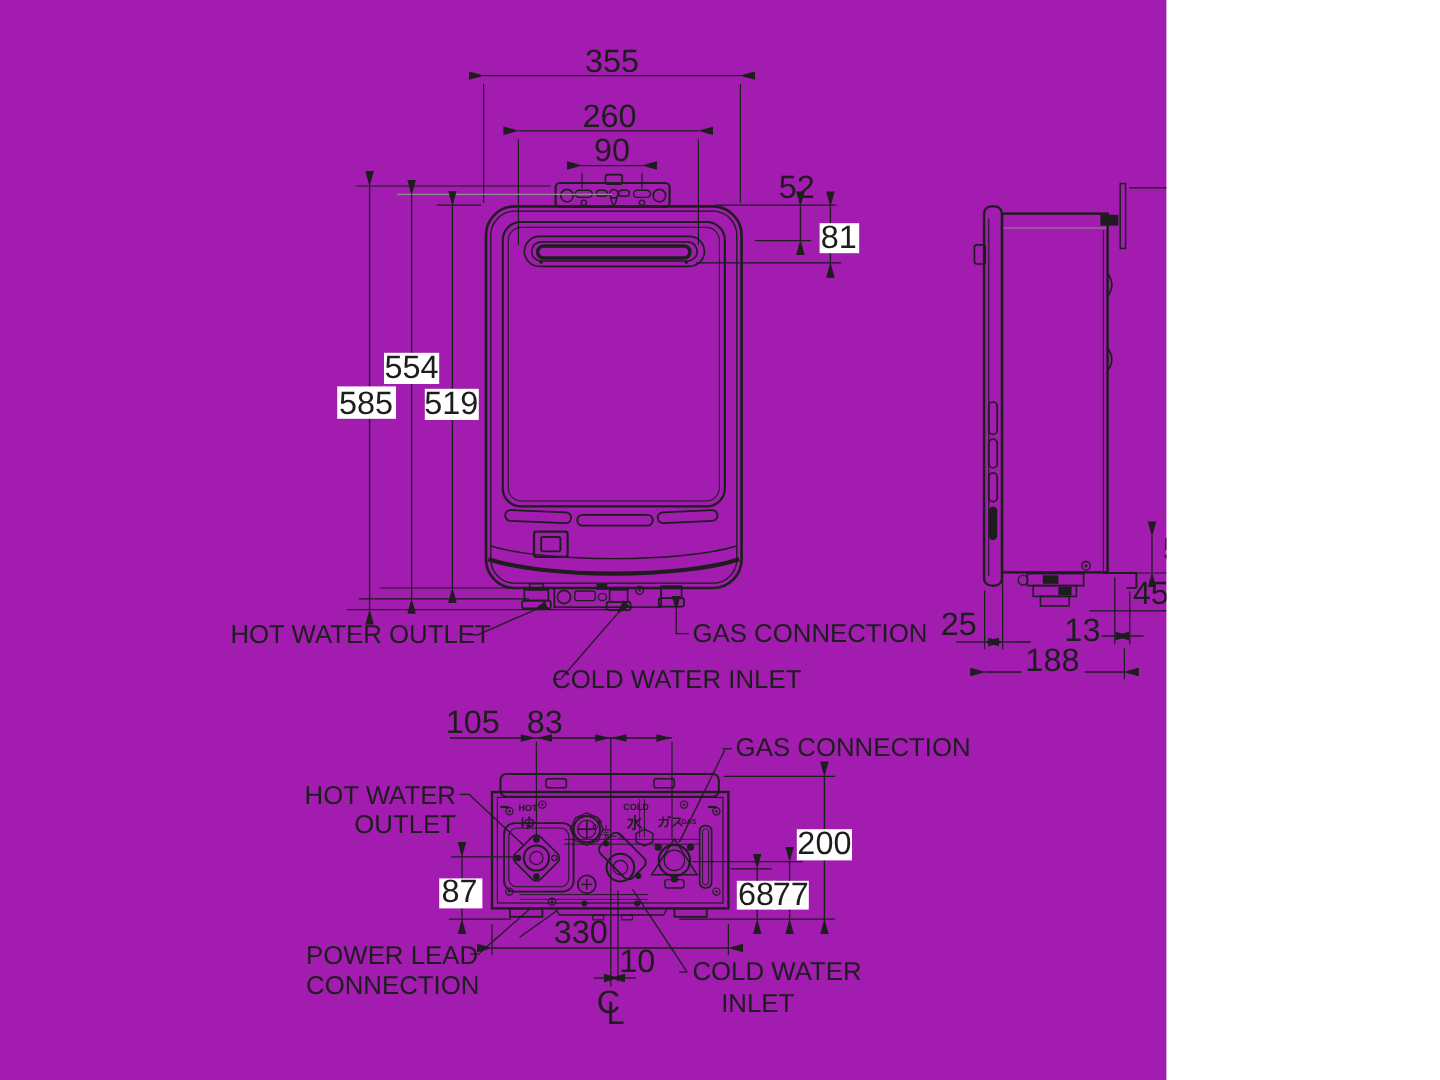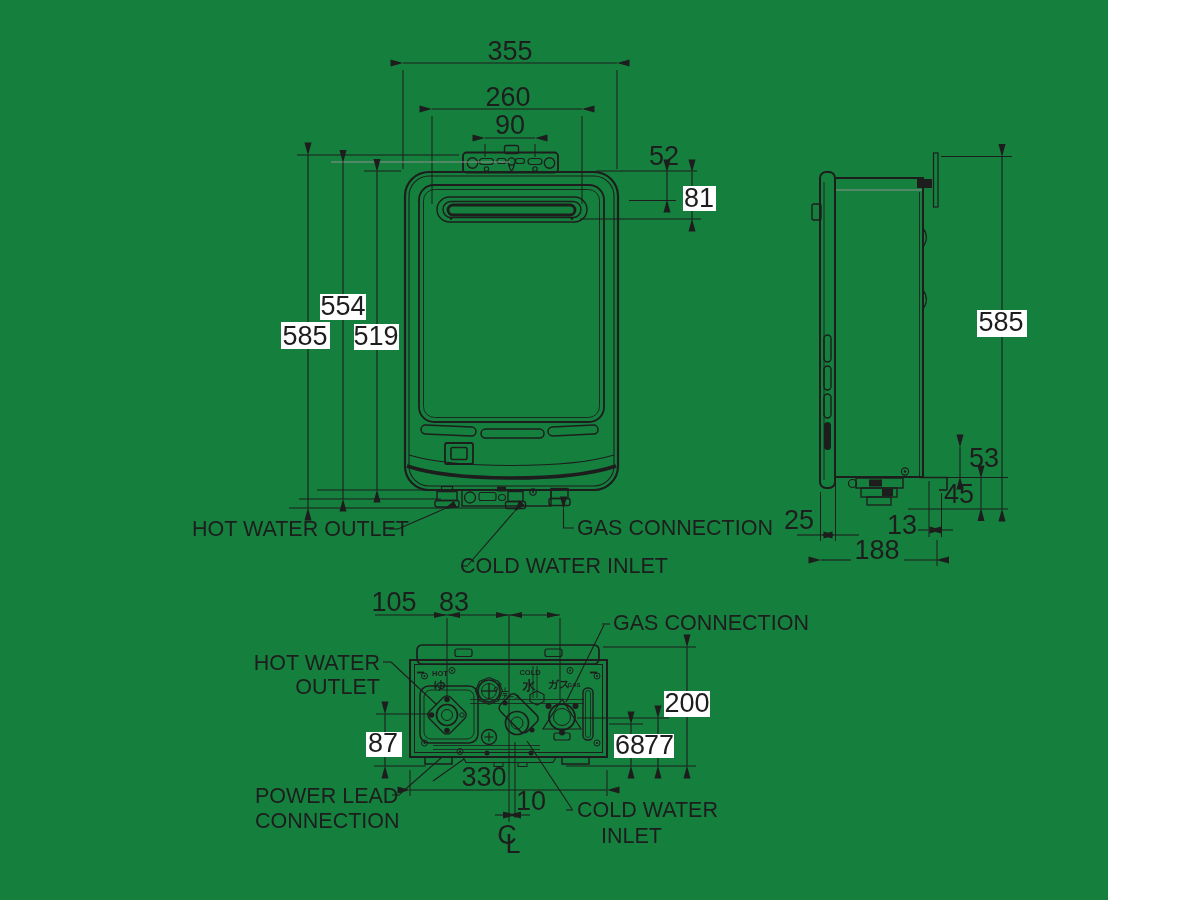--- a/index.html
+++ b/index.html
@@ -1,16 +1,16 @@
 <!DOCTYPE html>
 <html><head>
 <meta charset="utf-8">
 <style>
   html,body{margin:0;padding:0;background:#ffffff;}
-  #stage{width:1108px;height:900px;background:#15803d;position:relative;overflow:hidden;}
+  #stage{width:972px;height:900px;background:#a21caf;position:relative;overflow:hidden;}
   svg{display:block;}
   .ln{stroke:#1d1d1d;fill:none;}
   .ext{stroke:#1d1d1d;stroke-width:1;fill:none;}
   .extg{stroke:#8f8f8f;stroke-width:1;fill:none;}
   .dim{stroke:#1d1d1d;stroke-width:1.1;fill:none;}
   .fillink{fill:#1d1d1d;stroke:none;}
   .bgw{fill:#ffffff;stroke:none;}
   .dimtxt{font-family:"Liberation Sans",sans-serif;font-size:27px;fill:#1d1d1d;text-anchor:middle;}
   .lbl{font-family:"Liberation Sans",sans-serif;font-size:21.5px;fill:#1d1d1d;}
   .lblend{text-anchor:end;}

